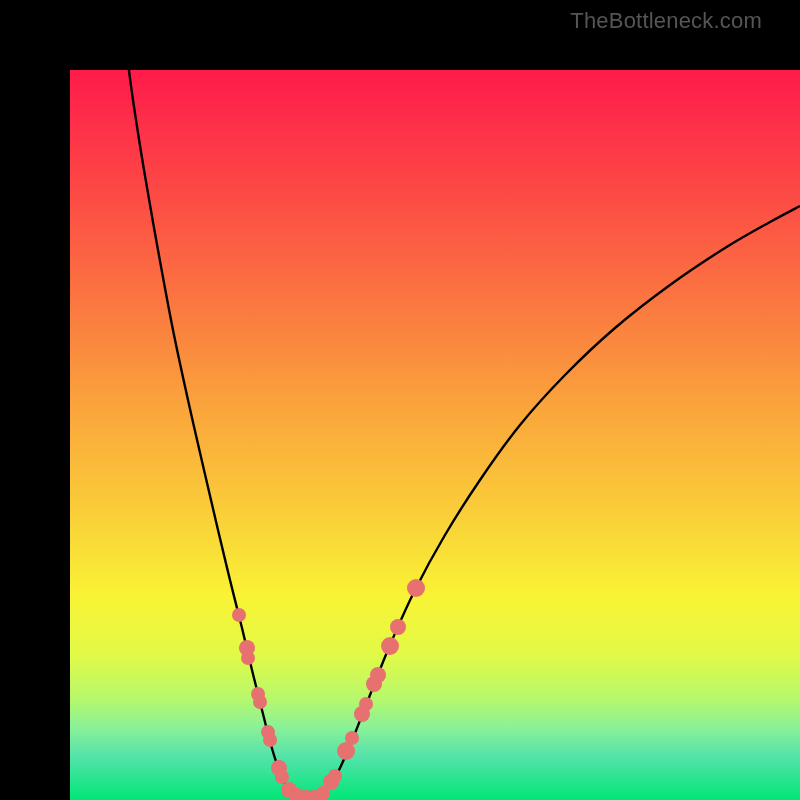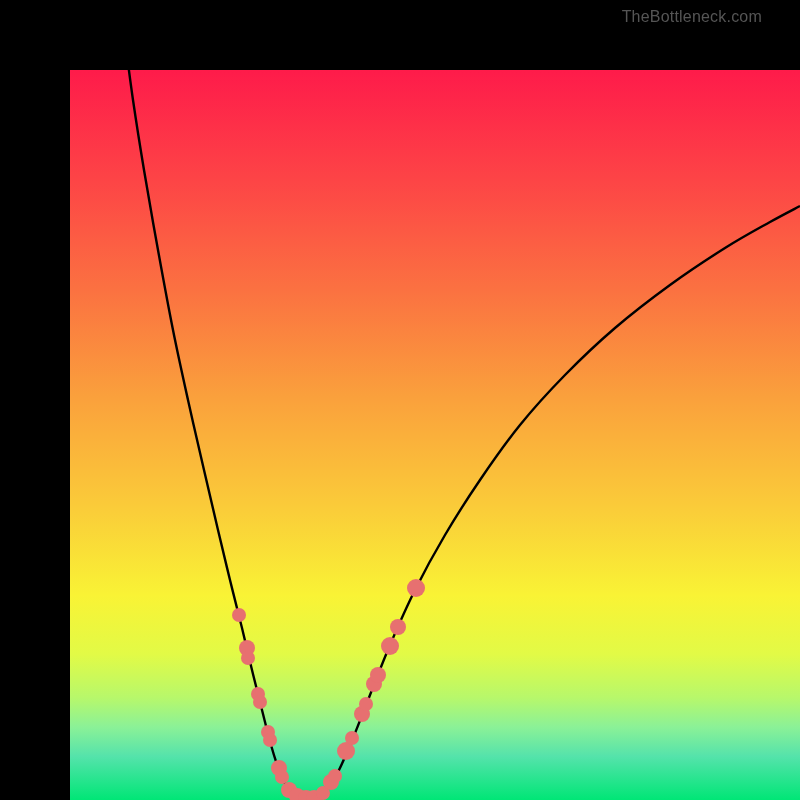--- a/index.html
+++ b/index.html
@@ -28,21 +28,21 @@
     top: 35px;
     left: 35px;
     width: 730px;
     height: 730px;
     overflow: hidden;
   }
   .watermark {
     position: absolute;
     top: 8px;
     right: 38px;
-    font-size: 16px;
+    font-size: 22px;
     color: #555;
     letter-spacing: 0.2px;
     font-weight: 500;
     user-select: none;
   }
   svg {
     display: block;
   }
 </style>
 </head>

